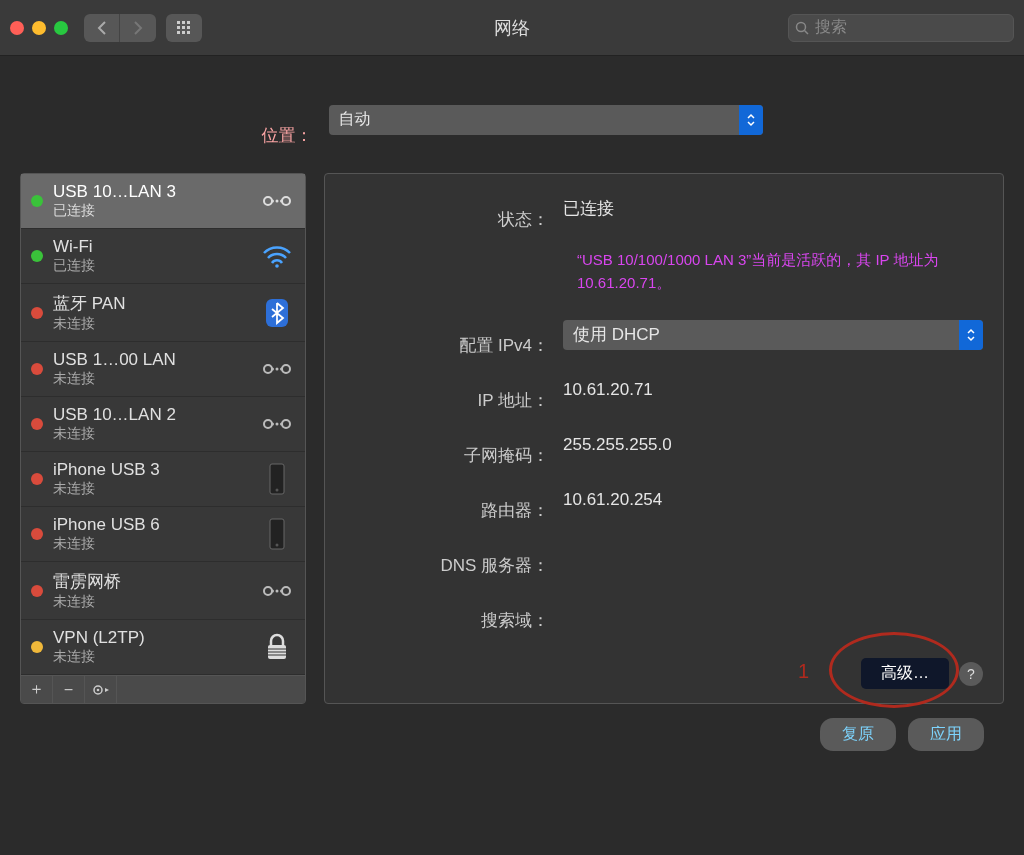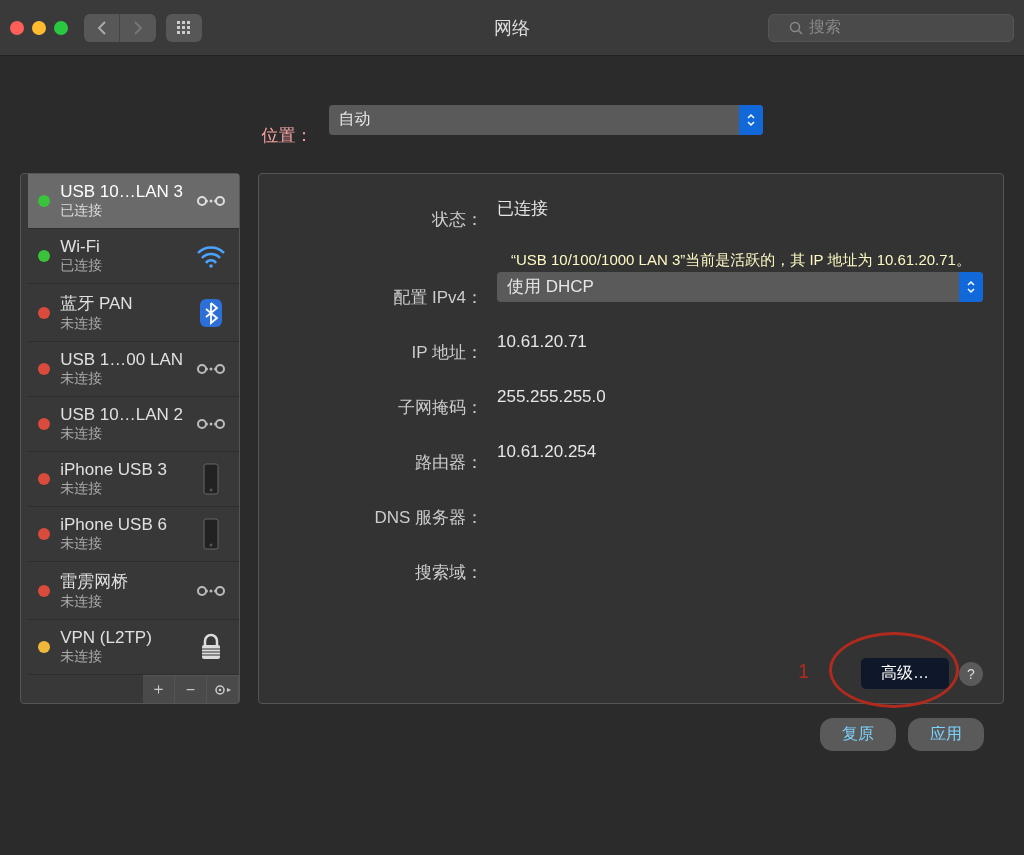--- a/index.html
+++ b/index.html
@@ -39,26 +39,26 @@
 }
 .navseg .seg:last-child { border-right: none; }
 .apps-icon { width: 36px; height: 28px; background: #575757; border-radius: 6px; display:flex;align-items:center;justify-content:center; }
 .title-center {
   position: absolute;
   left: 50%; transform: translateX(-50%);
   font-size: 18px; color: #ddd;
 }
 .search {
   margin-left: auto;
-  width: 246px; height: 28px;
+  width: 226px; height: 28px;
   background: #4a4a4a;
   border: 1px solid #555;
   border-radius: 6px;
   display: flex; align-items: center;
-  padding: 0 20px;
+  padding: 0 6px;
   color: #888;
 }
 .search svg { margin-right: 6px; }
 .content {
   padding: 20px 20px 8px 20px;
 }
 .location-row {
   display: flex; align-items: center; justify-content: center;
   gap: 16px;
   margin: 16px 0 26px 0;
@@ -66,40 +66,40 @@
 .location-row .lbl { color: #fca5a5; font-size: 17px; margin-top: 32px; }
 .dropdown {
   height: 30px;
   background: #5a5a5a;
   border-radius: 4px;
   display: flex; align-items: center;
   padding: 0 10px;
   position: relative;
 }
 .dropdown.loc { width: 434px; }
-.dropdown.cfg { width: 486px; }
+.dropdown.cfg { width: 420px; }
 .dropdown .arrows {
   position: absolute; right: 0; top: 0; bottom: 0;
   width: 24px;
   background: #1168d8;
   border-radius: 0 4px 4px 0;
   display: flex; flex-direction: column; align-items: center; justify-content: center;
   color: #fff;
   font-size: 8px;
 }
 .main-row {
   display: flex;
   gap: 18px;
 }
 .sidebar {
   width: 308px;
   background: #383838;
   border: 1px solid #555;
   border-radius: 4px;
-  display: flex; flex-direction: column; align-items: flex-end;
+  display: flex; flex-direction: column;
 }
 .iface-list { flex: 1; overflow: hidden; }
 .iface {
   display: flex; align-items: center;
   padding: 8px 10px;
   gap: 10px;
   border-bottom: 1px solid #2d2d2d;
 }
 .iface.selected { background: #6a6a6a; }
 .status-dot { width: 12px; height: 12px; border-radius: 50%; flex-shrink: 0; }
@@ -148,24 +148,25 @@
   margin-top: 11px;
 }
 .drow .value {
   flex: 1;
   color: #e6e6e6;
   font-size: 17px;
   line-height: 30px;
 }
 .drow .value.dim { color: #888; }
 .desc {
-  color: #fef9c3;
+  color: #d946ef;
   font-size: 15px;
   line-height: 1.5;
   margin-left: 232px;
+  margin-bottom: 26px;
 }
 .details-footer {
   margin-top: auto;
   display: flex;
   justify-content: flex-end;
   align-items: center;
   gap: 10px;
   position: relative;
 }
 .adv-button {

